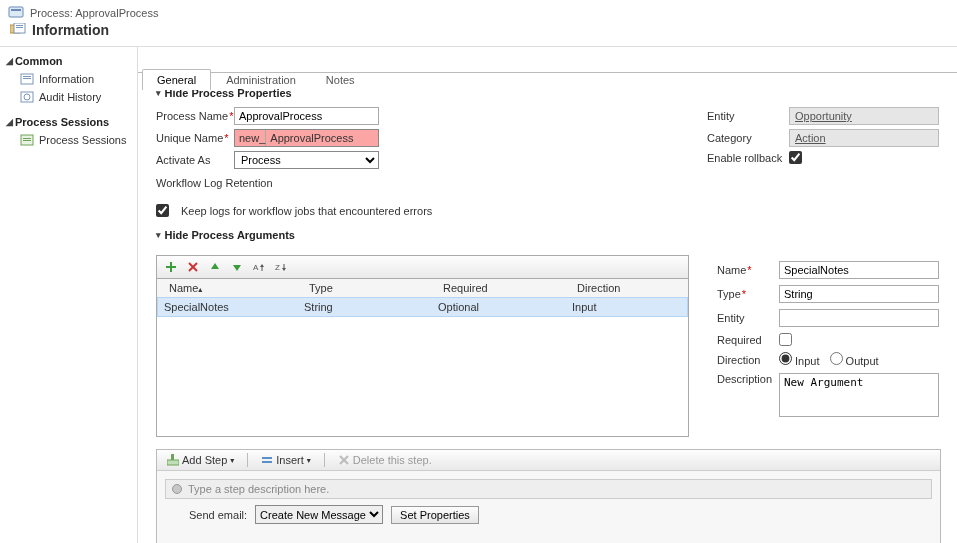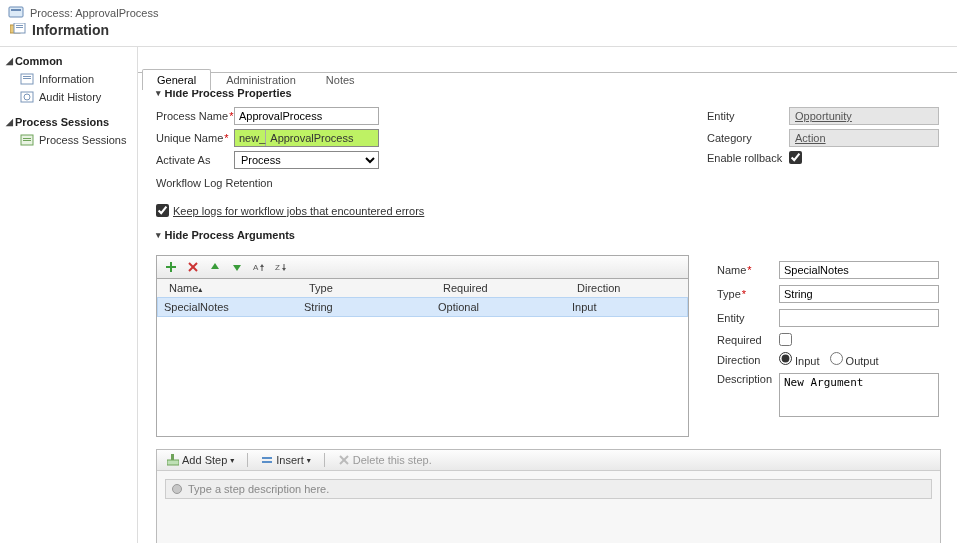--- a/index.html
+++ b/index.html
@@ -123,26 +123,26 @@
       text-decoration: underline;
     }
     .select {
       border: 1px solid #888;
       height: 18px;
       width: 145px;
       font-size: 11px;
       padding: 0 2px;
       background: #fff;
     }
-    .unique-wrap { display: flex; align-items: center; border: 1px solid #888; height: 18px; width: 145px; background: #bef264; }
+    .unique-wrap { display: flex; align-items: center; border: 1px solid #888; height: 18px; width: 145px; background: #fca5a5; }
     .unique-prefix { font-size: 11px; padding: 0 0 0 4px; color: #333; border-right: 1px solid #aaa; height: 16px; display: flex; align-items: center; }
     .unique-val { font-size: 11px; padding: 0 4px; }
 
     .subheading { font-weight: 400; margin-top: 8px; margin-bottom: 15px; }
-    .checkbox-row { display: flex; align-items: center; gap: 4px; text-decoration: underline; }
+    .checkbox-row { display: flex; align-items: center; gap: 12px; }
 
     .right-label { width: 82px; display: inline-block; color: #333; }
     .right-row { display: flex; align-items: center; margin-bottom: 4px; }
 
     
     .args-row { display: flex; gap: 28px; margin-top: 6px; }
     .args-left { width: 540px; }
     .args-right { flex: 1; padding-right: 10px; }
     .arg-toolbar {
       border: 1px solid #aaa;
@@ -480,18 +480,25 @@
                 <line x1="10" y1="2" x2="2" y2="10" stroke="#bbb" stroke-width="2"></line>
               </svg>
             <span>Delete this step.</span>
           </span>
         </div>
         <div class="designer-body">
           <div class="step-row">
             <span class="step-bullet"></span>
             <span class="step-desc">Type a step description here.</span>
           </div>
+          <div class="step-action">
+            <span>Send email:</span>
+            <select>
+              <option>Create New Message</option>
+            </select>
+            <button class="btn">Set Properties</button>
+          </div>
         </div>
       </div>
 
     </div>
   </div>
 </div>
 
 </body></html>

